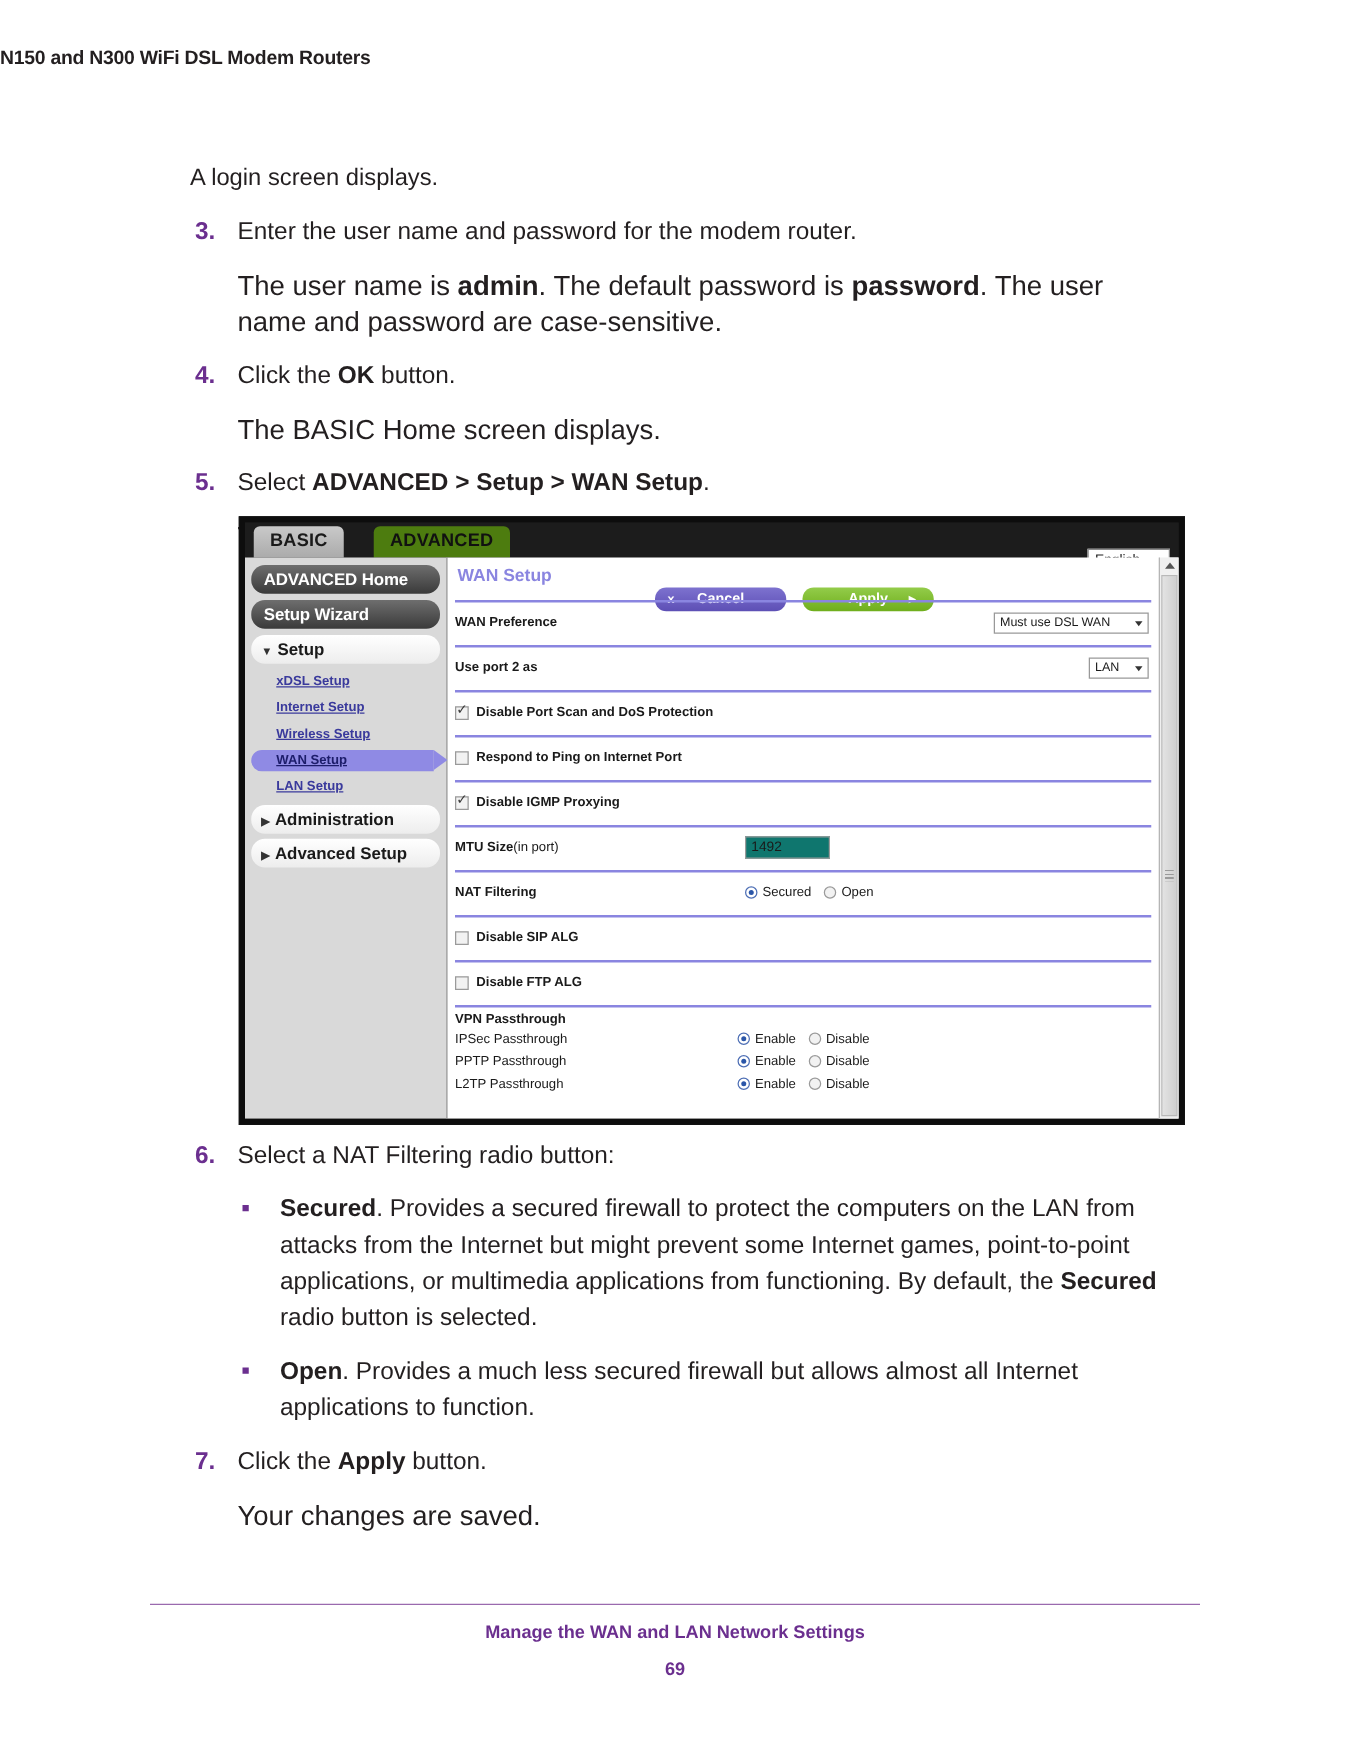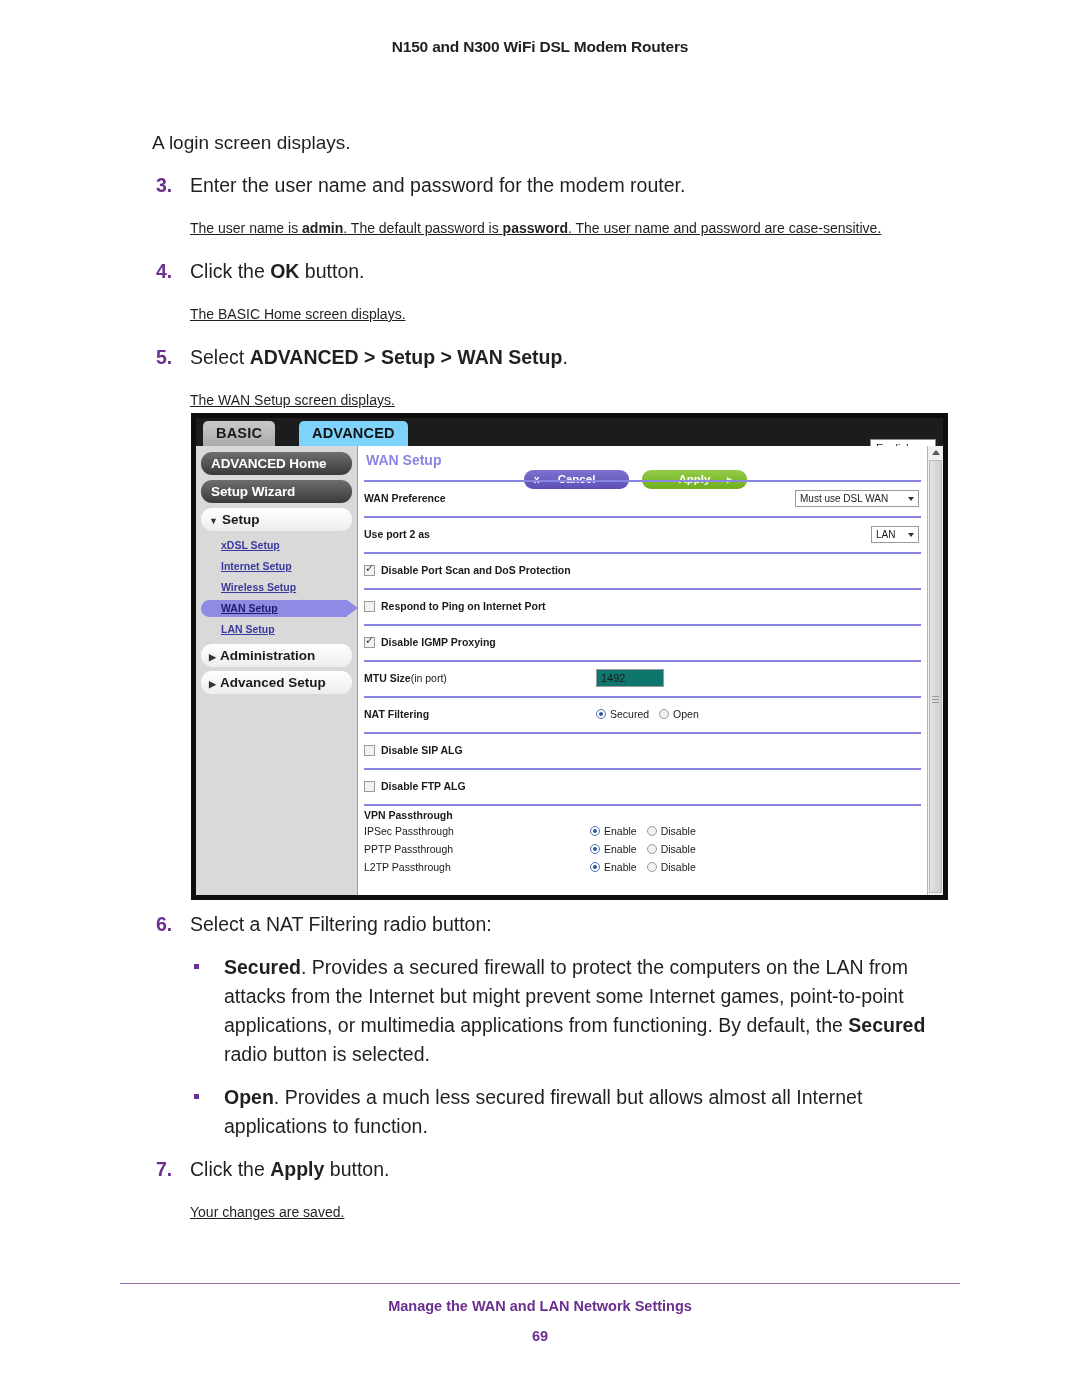--- a/index.html
+++ b/index.html
@@ -11,21 +11,20 @@
     font-family: "Liberation Sans", sans-serif;
     color: #1a1a1a;
     position: relative;
     overflow: hidden;
   }
 
   
   .page-header {
     position: absolute;
     top: 38px; left: 0; width: 1080px;
-    text-align: center;
     font-size: 15.5px;
     font-weight: bold;
     color: #231f20;
     letter-spacing: -0.2px;
   }
 
   
   .content {
     position: absolute;
     top: 128px;
@@ -51,25 +50,24 @@
   }
   .step-num {
     position: absolute;
     left: 4px; top: 0;
     color: #6b2f8f;
     font-weight: bold;
     font-size: 19.5px;
   }
   .indent {
     padding-left: 38px;
-    font-size: 14px;
+    font-size: 22px;
     line-height: 29px;
     color: #231f20;
     margin-bottom: 14px;
-    text-decoration: underline;
   }
   .bullet-item {
     position: relative;
     padding-left: 72px;
     font-size: 19.5px;
     line-height: 29px;
     color: #231f20;
     margin-bottom: 14px;
   }
   .bullet-dot {
@@ -115,21 +113,21 @@
     border-radius: 5px 5px 0 0;
     letter-spacing: 0.2px;
   }
   .tab.basic {
     left: 7px;
     background: linear-gradient(#c9c9c9, #ababab);
     color: #1a1a1a;
   }
   .tab.advanced {
     left: 103px;
-    background: #7dd3fc;
+    background: #4d7c0f;
     color: #111;
   }
   .lang {
     position: absolute;
     top: 21px; right: 7px;
     width: 66px; height: 26px;
     background: #fff;
     border: 1px solid #8a8a8a;
     font-size: 11px;
     line-height: 17px;

